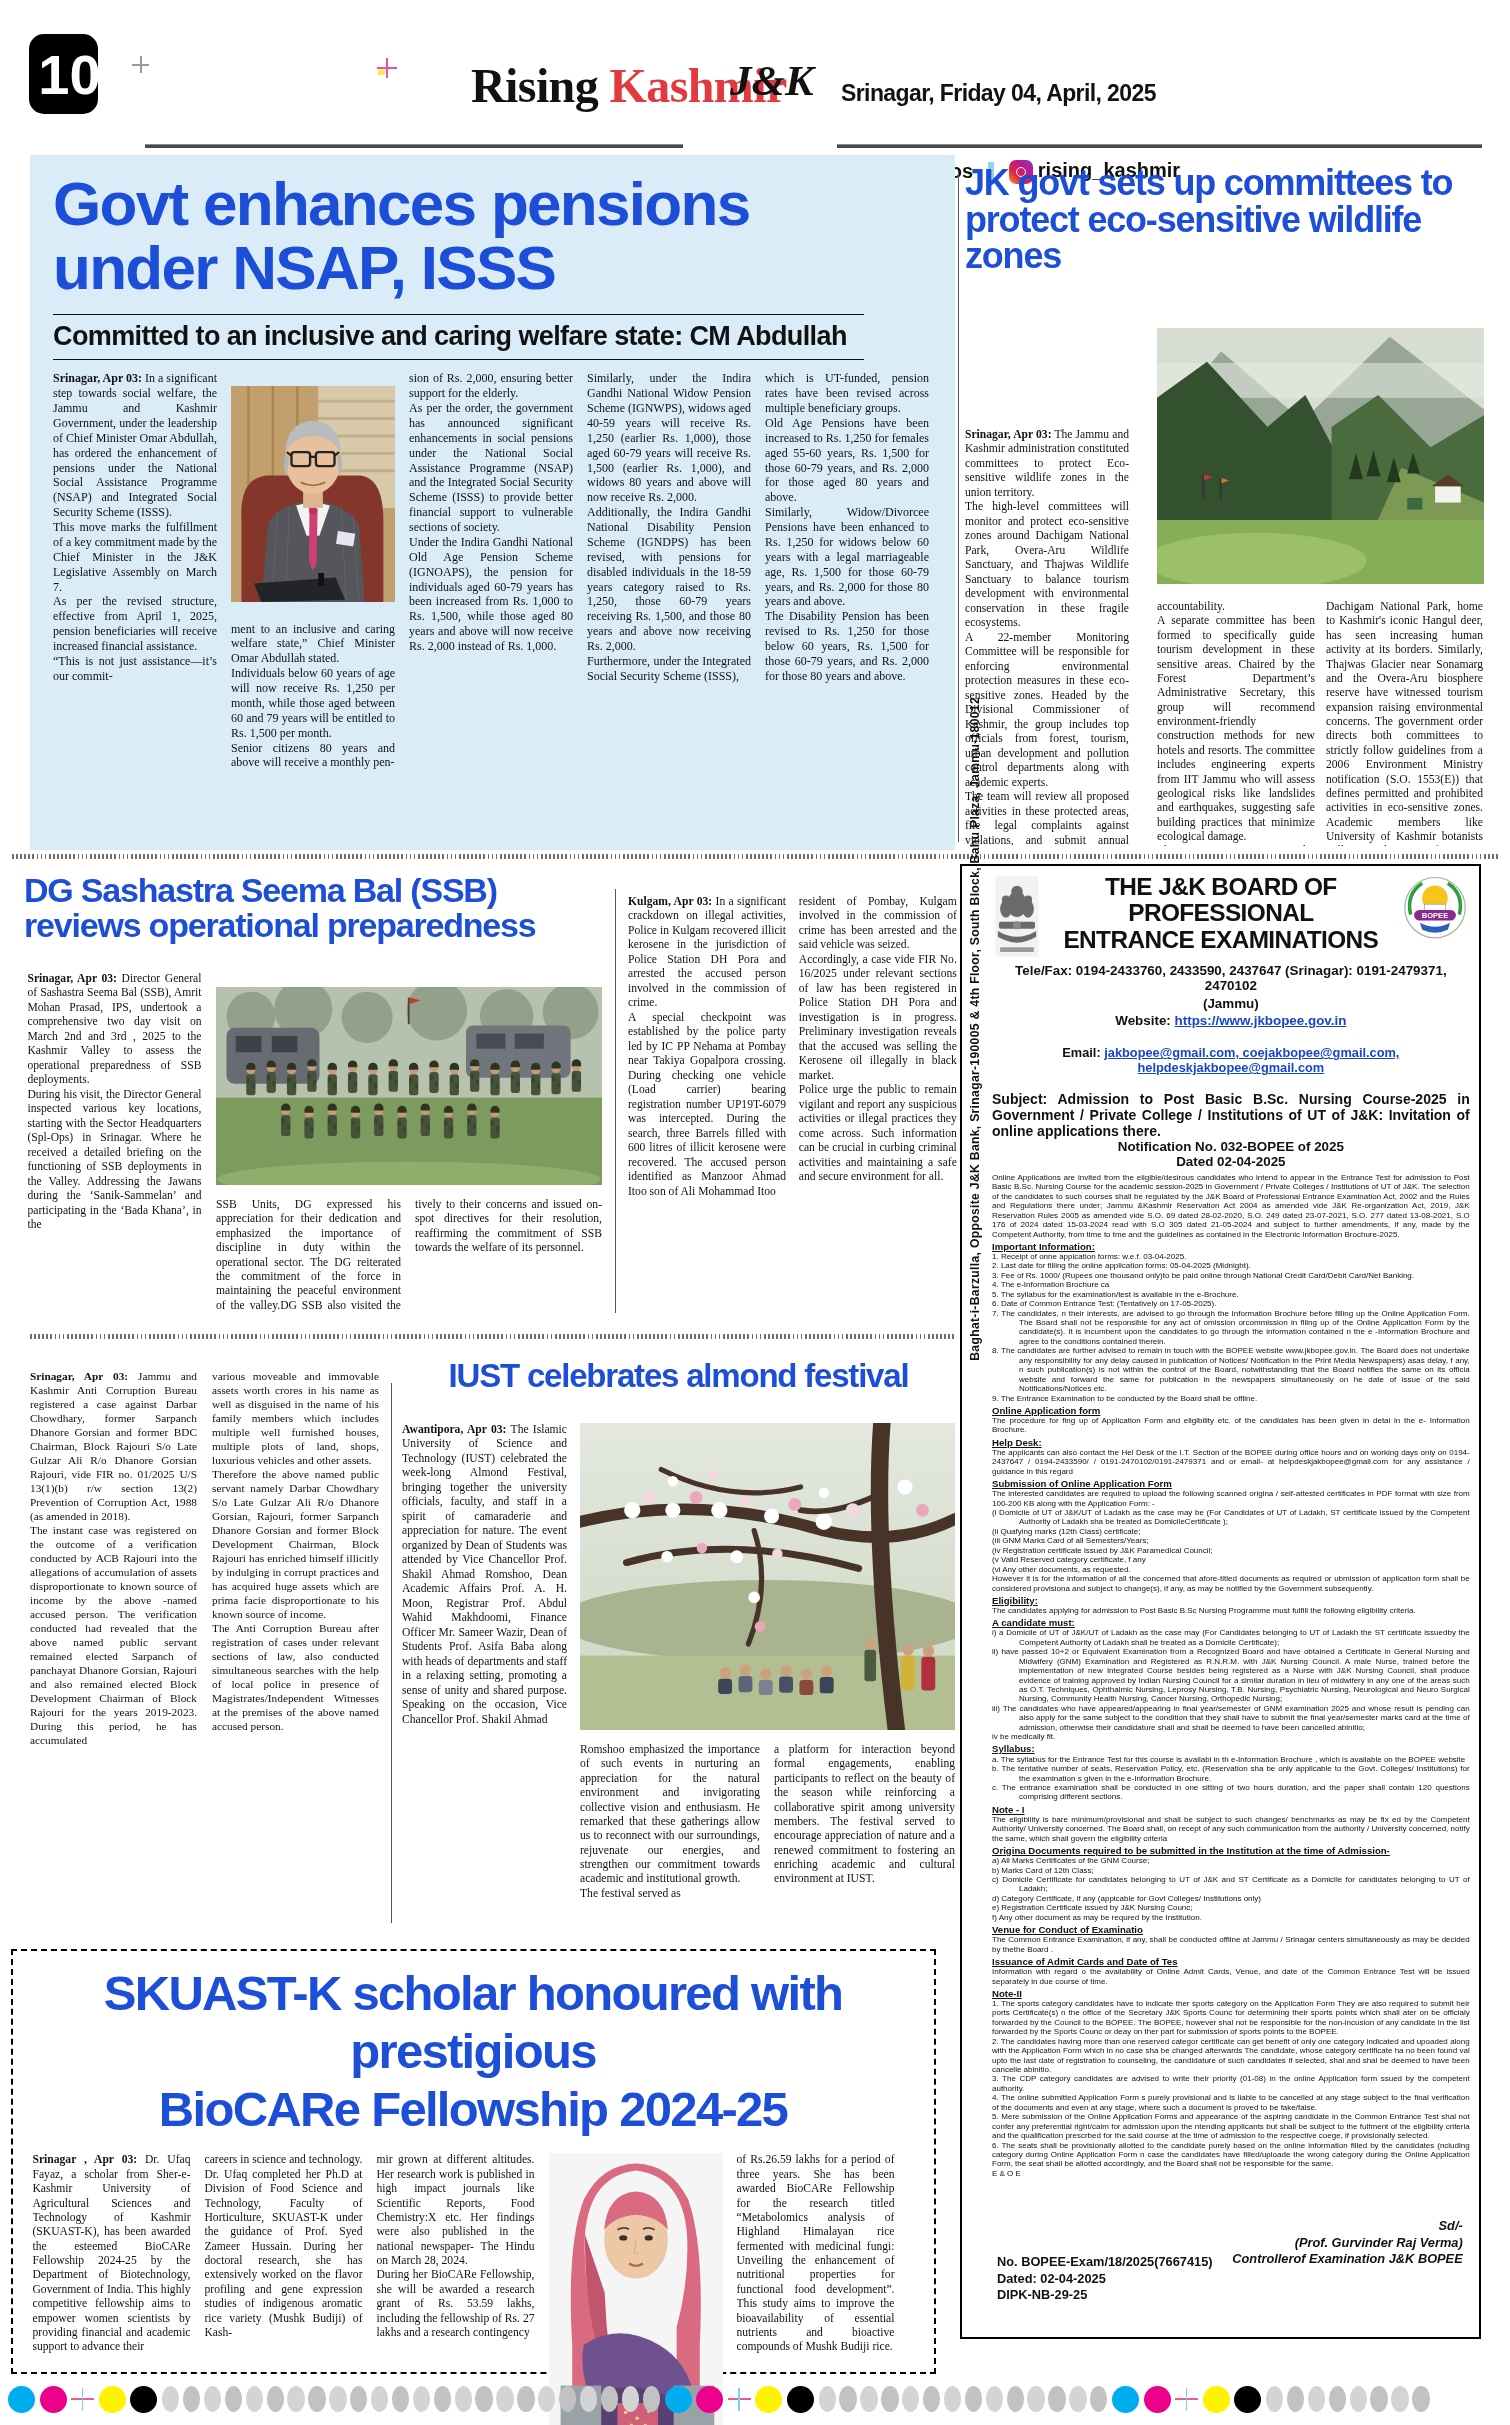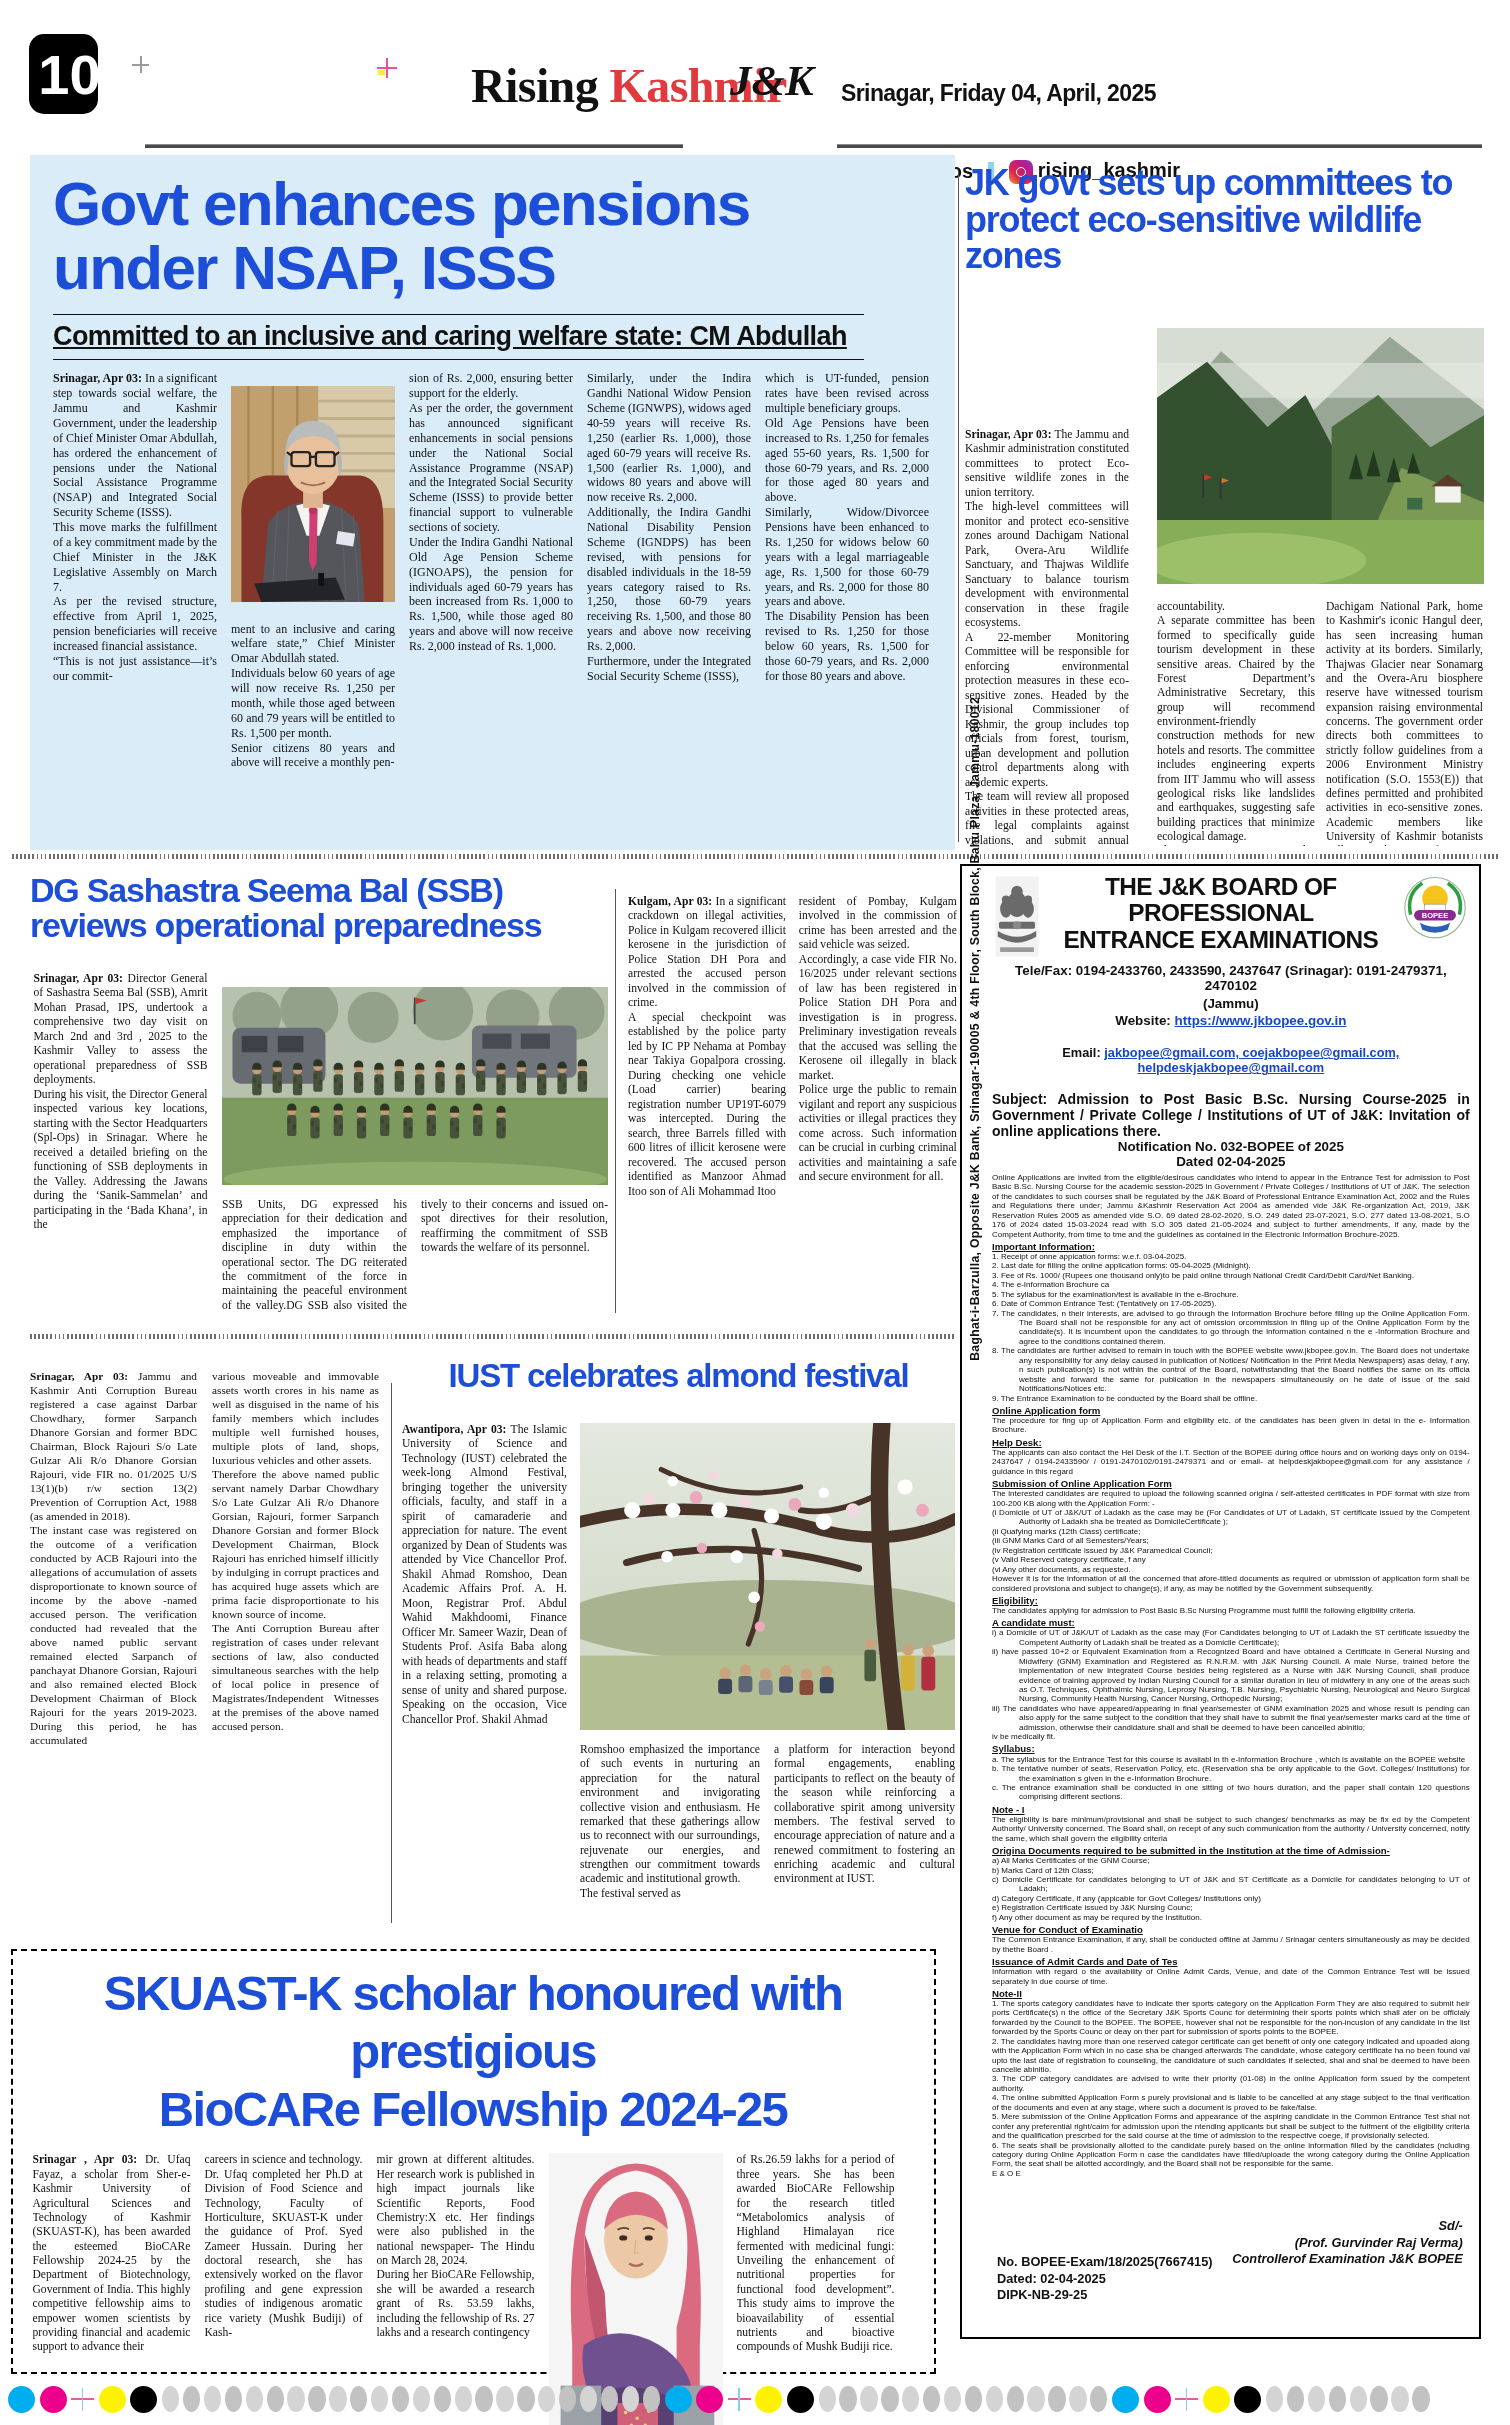--- a/index.html
+++ b/index.html
@@ -42,36 +42,36 @@
   
   .hl { font-family:"Liberation Sans",sans-serif; font-weight:bold; letter-spacing:-1.7px; line-height:1.02; white-space:pre-line; color:#1d4ed8; }
   .dl { font-weight:bold; }
   .coltxt { text-align:justify; white-space:pre-line; overflow:hidden; hyphens:auto; }
   .dotline { position:absolute; height:5.2px; background:repeating-linear-gradient(90deg,#6e6e6e 0 1.7px, transparent 1.7px 4.1px); }
   .vrule { position:absolute; width:1.2px; background:#555; }
 
   
   #pension { position:absolute; left:30px; top:155px; width:925px; height:695px; background:#d9ecf8; padding:17.4px 18.6px 0 23px; }
   #pension .hl { font-size:62px; }
-  #pension-subwrap { margin-top:15px; border-top:1.7px solid #111; border-bottom:1.7px solid #111; padding:5.8px 0 7px 0; width:811px;text-decoration:underline; }
+  #pension-subwrap { margin-top:15px; border-top:1.7px solid #111; border-bottom:1.7px solid #111; padding:5.8px 0 7px 0; width:811px; }
   #pension-sub { font-family:"Liberation Sans",sans-serif; font-weight:bold; font-size:27px; letter-spacing:-0.6px; }
   #pension-body { display:flex; gap:14px; margin-top:11.6px; }
   #pension-body .coltxt { width:164px; height:414px; font-size:12px; line-height:1.24; }
   #photo-omar { width:164px; height:216px; display:block; margin-bottom:4.6px; }
 
   
   #eco { position:absolute; left:965px; top:165px; width:518px; height:686px; }
   #eco .hl { font-size:36px; letter-spacing:-1.2px; }
   #eco-col1 { position:absolute; left:0; top:263px; width:164px; height:417px; font-size:11.6px; line-height:1.25; }
   #photo-eco { position:absolute; left:192px; top:163px; width:327px; height:256px; }
   #eco-col2 { position:absolute; left:192px; top:435px; width:158px; height:246px; font-size:11.6px; line-height:1.24; }
   #eco-col3 { position:absolute; left:361px; top:435px; width:157px; height:246px; font-size:11.6px; line-height:1.24; }
 
   
-  #ssb { position:absolute; left:30px; top:873px; width:581px; height:447px; }
+  #ssb { position:absolute; left:24px; top:873px; width:581px; height:447px; }
   #ssb .hl { font-size:34px; letter-spacing:-1.2px; }
   #ssb-col1 { position:absolute; left:3.5px; top:99px; width:174px; height:343px; font-size:11.6px; line-height:1.25; }
   #photo-ssb { position:absolute; left:192px; top:114px; width:386px; height:198px; }
   #ssb-col2 { position:absolute; left:192px; top:325px; width:185px; height:116px; font-size:11.6px; line-height:1.24; }
   #ssb-col3 { position:absolute; left:391px; top:325px; width:187px; height:116px; font-size:11.6px; line-height:1.24; }
 
   #police { position:absolute; left:628px; top:881px; width:329px; height:439px; }
   #police .hl { font-size:27px; letter-spacing:-1.2px; text-align:center; }
   #police-body { display:flex; gap:12.8px; margin-top:14px; }
   #police-body .coltxt { width:158px; height:360px; font-size:11.6px; line-height:1.25; }

